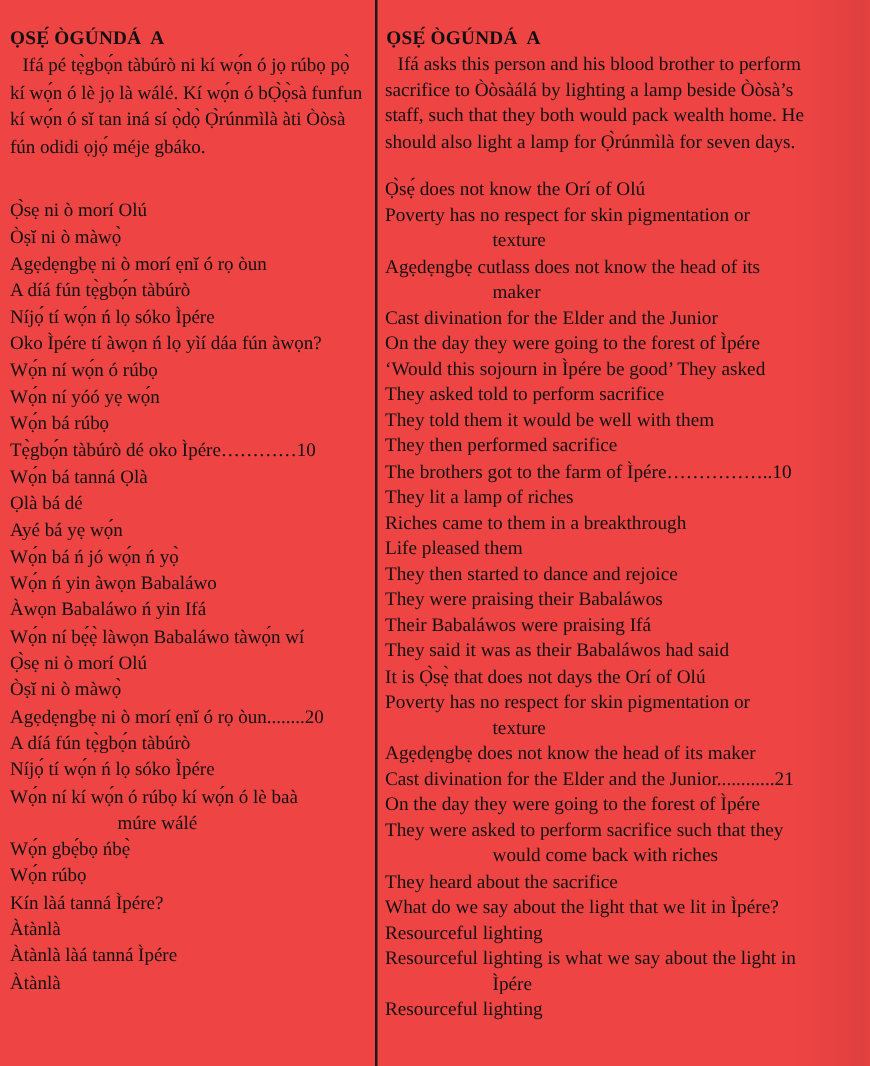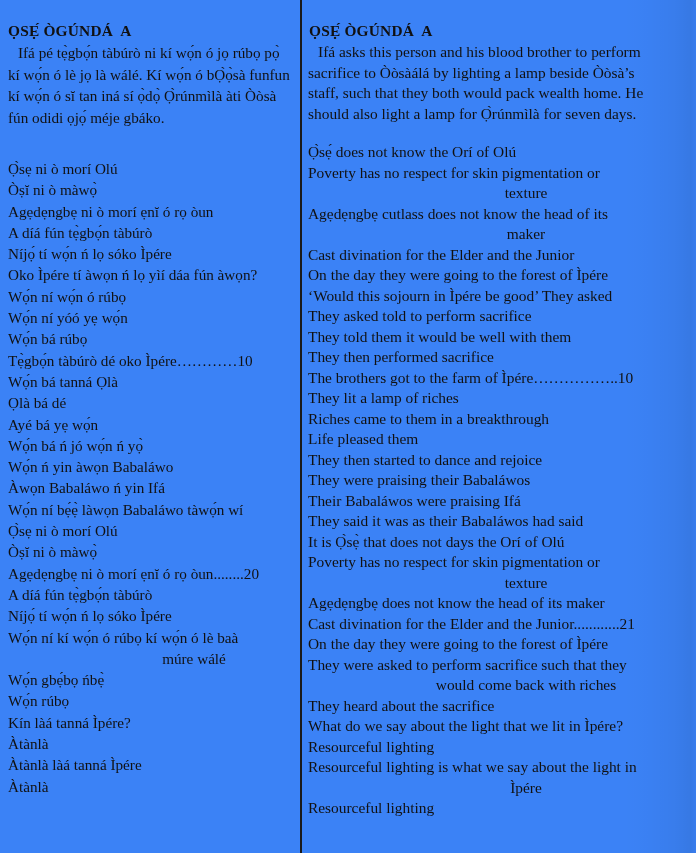--- a/index.html
+++ b/index.html
@@ -5,21 +5,21 @@
 <style>
   html, body {
     margin: 0;
     padding: 0;
     background: #ffffff;
   }
   #page {
     position: relative;
     width: 696px;
     height: 853px;
-    background: #3b82f6;
+    background: #ef4444;
     overflow: hidden;
     box-sizing: border-box;
   }
   
   #page-edge-shade {
     position: absolute;
     top: 0;
     right: 0;
     width: 72px;
     height: 853px;
@@ -94,21 +94,20 @@
   #col-yoruba .verse .line {
     line-height: 21.3px;
     white-space: nowrap;
   }
   #col-english .verse .line {
     line-height: 20.5px;
     white-space: nowrap;
   }
   .line.cont {
     padding-left: 86px;
-    text-align: center;
   }
   #col-english .line.cont {
     padding-left: 86px;
   }
 </style>
 </head>
 <body>
 
 <div id="page">
 

